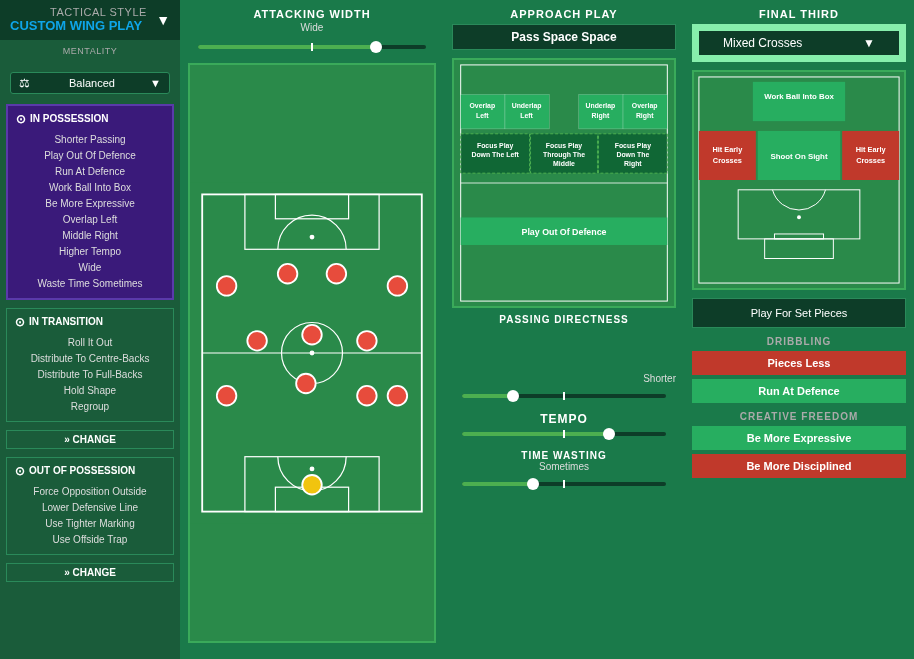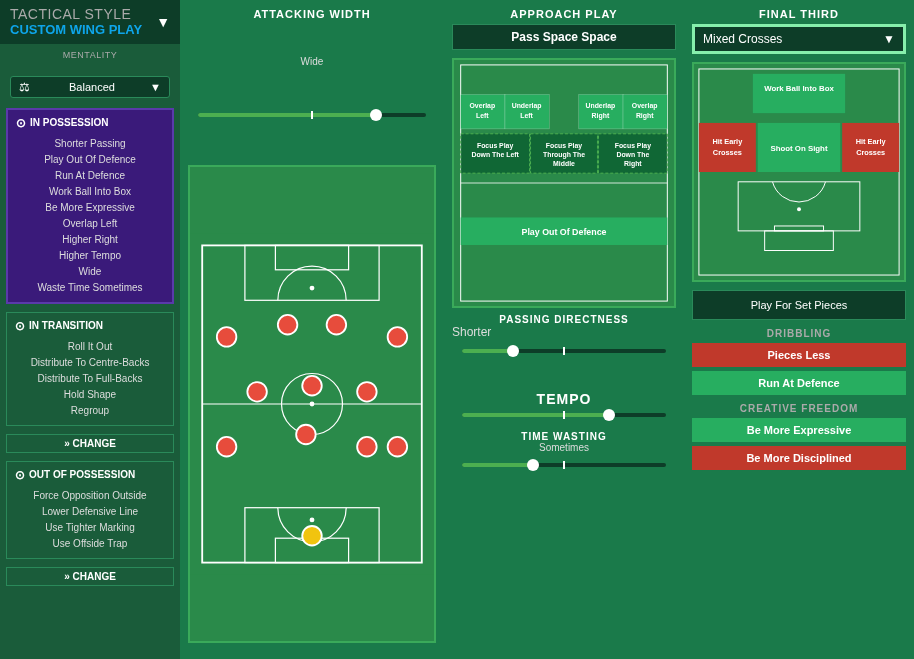--- a/index.html
+++ b/index.html
@@ -31,24 +31,25 @@
     }
 
     .tactical-style-header {
       background: #0d3d28;
       padding: 6px 10px;
       display: flex;
       justify-content: space-between;
       align-items: center;
     }
     .tactical-style-label {
-      font-size: 14px;
+      font-size: 11px;
       color: #aaa;
       text-transform: uppercase;
       letter-spacing: 0.5px;
+      margin-left: 40px;
     }
     .tactical-style-name {
       font-size: 13px;
       font-weight: bold;
       color: #0ea5e9;
       text-transform: uppercase;
       line-height: 1.2;
     }
     .dropdown-arrow {
       color: white;
@@ -147,21 +148,20 @@
       margin: 4px 6px;
       padding: 6px 8px;
     }
 
     
     .middle-section {
       flex: 1;
       display: flex;
       flex-direction: column;
       padding: 8px;
-      gap: 34px;
     }
 
     .attacking-width-header {
       text-align: center;
       font-size: 11px;
       font-weight: bold;
       text-transform: uppercase;
       letter-spacing: 1px;
       color: white;
       margin-bottom: 2px;
@@ -230,23 +230,23 @@
       font-size: 11px;
       font-weight: bold;
       text-transform: uppercase;
       letter-spacing: 1px;
       color: white;
       margin-bottom: 4px;
     }
 
     .dropdown-select {
       background: #0d3d28;
-      border: 3px solid #86efac;
-      color: white;
-      padding: 5px 8px;
+      border: 7px solid #86efac;
+      color: white;
+      padding: 5px 24px;
       display: flex;
       justify-content: space-between;
       align-items: center;
       cursor: pointer;
       margin-bottom: 8px;
       font-size: 12px;
     }
 
     
     .final-third-pitch {
@@ -344,34 +344,34 @@
 
     .passing-directness-header {
       text-align: center;
       font-size: 10px;
       font-weight: bold;
       text-transform: uppercase;
       letter-spacing: 1px;
       color: white;
     }
     .passing-directness-sub {
-      text-align: left;
+      text-align: right;
+      font-size: 10px;
+      color: #ddd;
+      margin-bottom: 4px;
+      margin-top: 48px;
+    }
+
+    .tempo-header {
+      text-align: center;
       font-size: 12px;
-      color: #ddd;
-      margin-bottom: 4px;
-    }
-
-    .tempo-header {
-      text-align: center;
-      font-size: 14px;
-      font-weight: bold;
-      text-transform: uppercase;
-      letter-spacing: 1px;
-      color: white;
-      margin-top: 24px;
+      font-weight: bold;
+      text-transform: uppercase;
+      letter-spacing: 1px;
+      color: white;
     }
     .tempo-sub {
       text-align: center;
       font-size: 10px;
       color: #ddd;
       margin-bottom: 4px;
     }
 
     .time-wasting-header {
       text-align: center;
@@ -427,21 +427,21 @@
       <div class="section-title">
         <span class="icon">⊙</span>
         <span>IN POSSESSION</span>
       </div>
       <div class="section-item">Shorter Passing</div>
       <div class="section-item">Play Out Of Defence</div>
       <div class="section-item">Run At Defence</div>
       <div class="section-item">Work Ball Into Box</div>
       <div class="section-item">Be More Expressive</div>
       <div class="section-item">Overlap Left</div>
-      <div class="section-item">Higher Right</div>
+      <div class="section-item">Middle Right</div>
       <div class="section-item">Higher Tempo</div>
       <div class="section-item">Wide</div>
       <div class="section-item">Waste Time Sometimes</div>
     </div>
 
 
     <div class="in-transition-section">
       <div class="section-title">
         <span class="icon">⊙</span>
         <span>IN TRANSITION</span>

